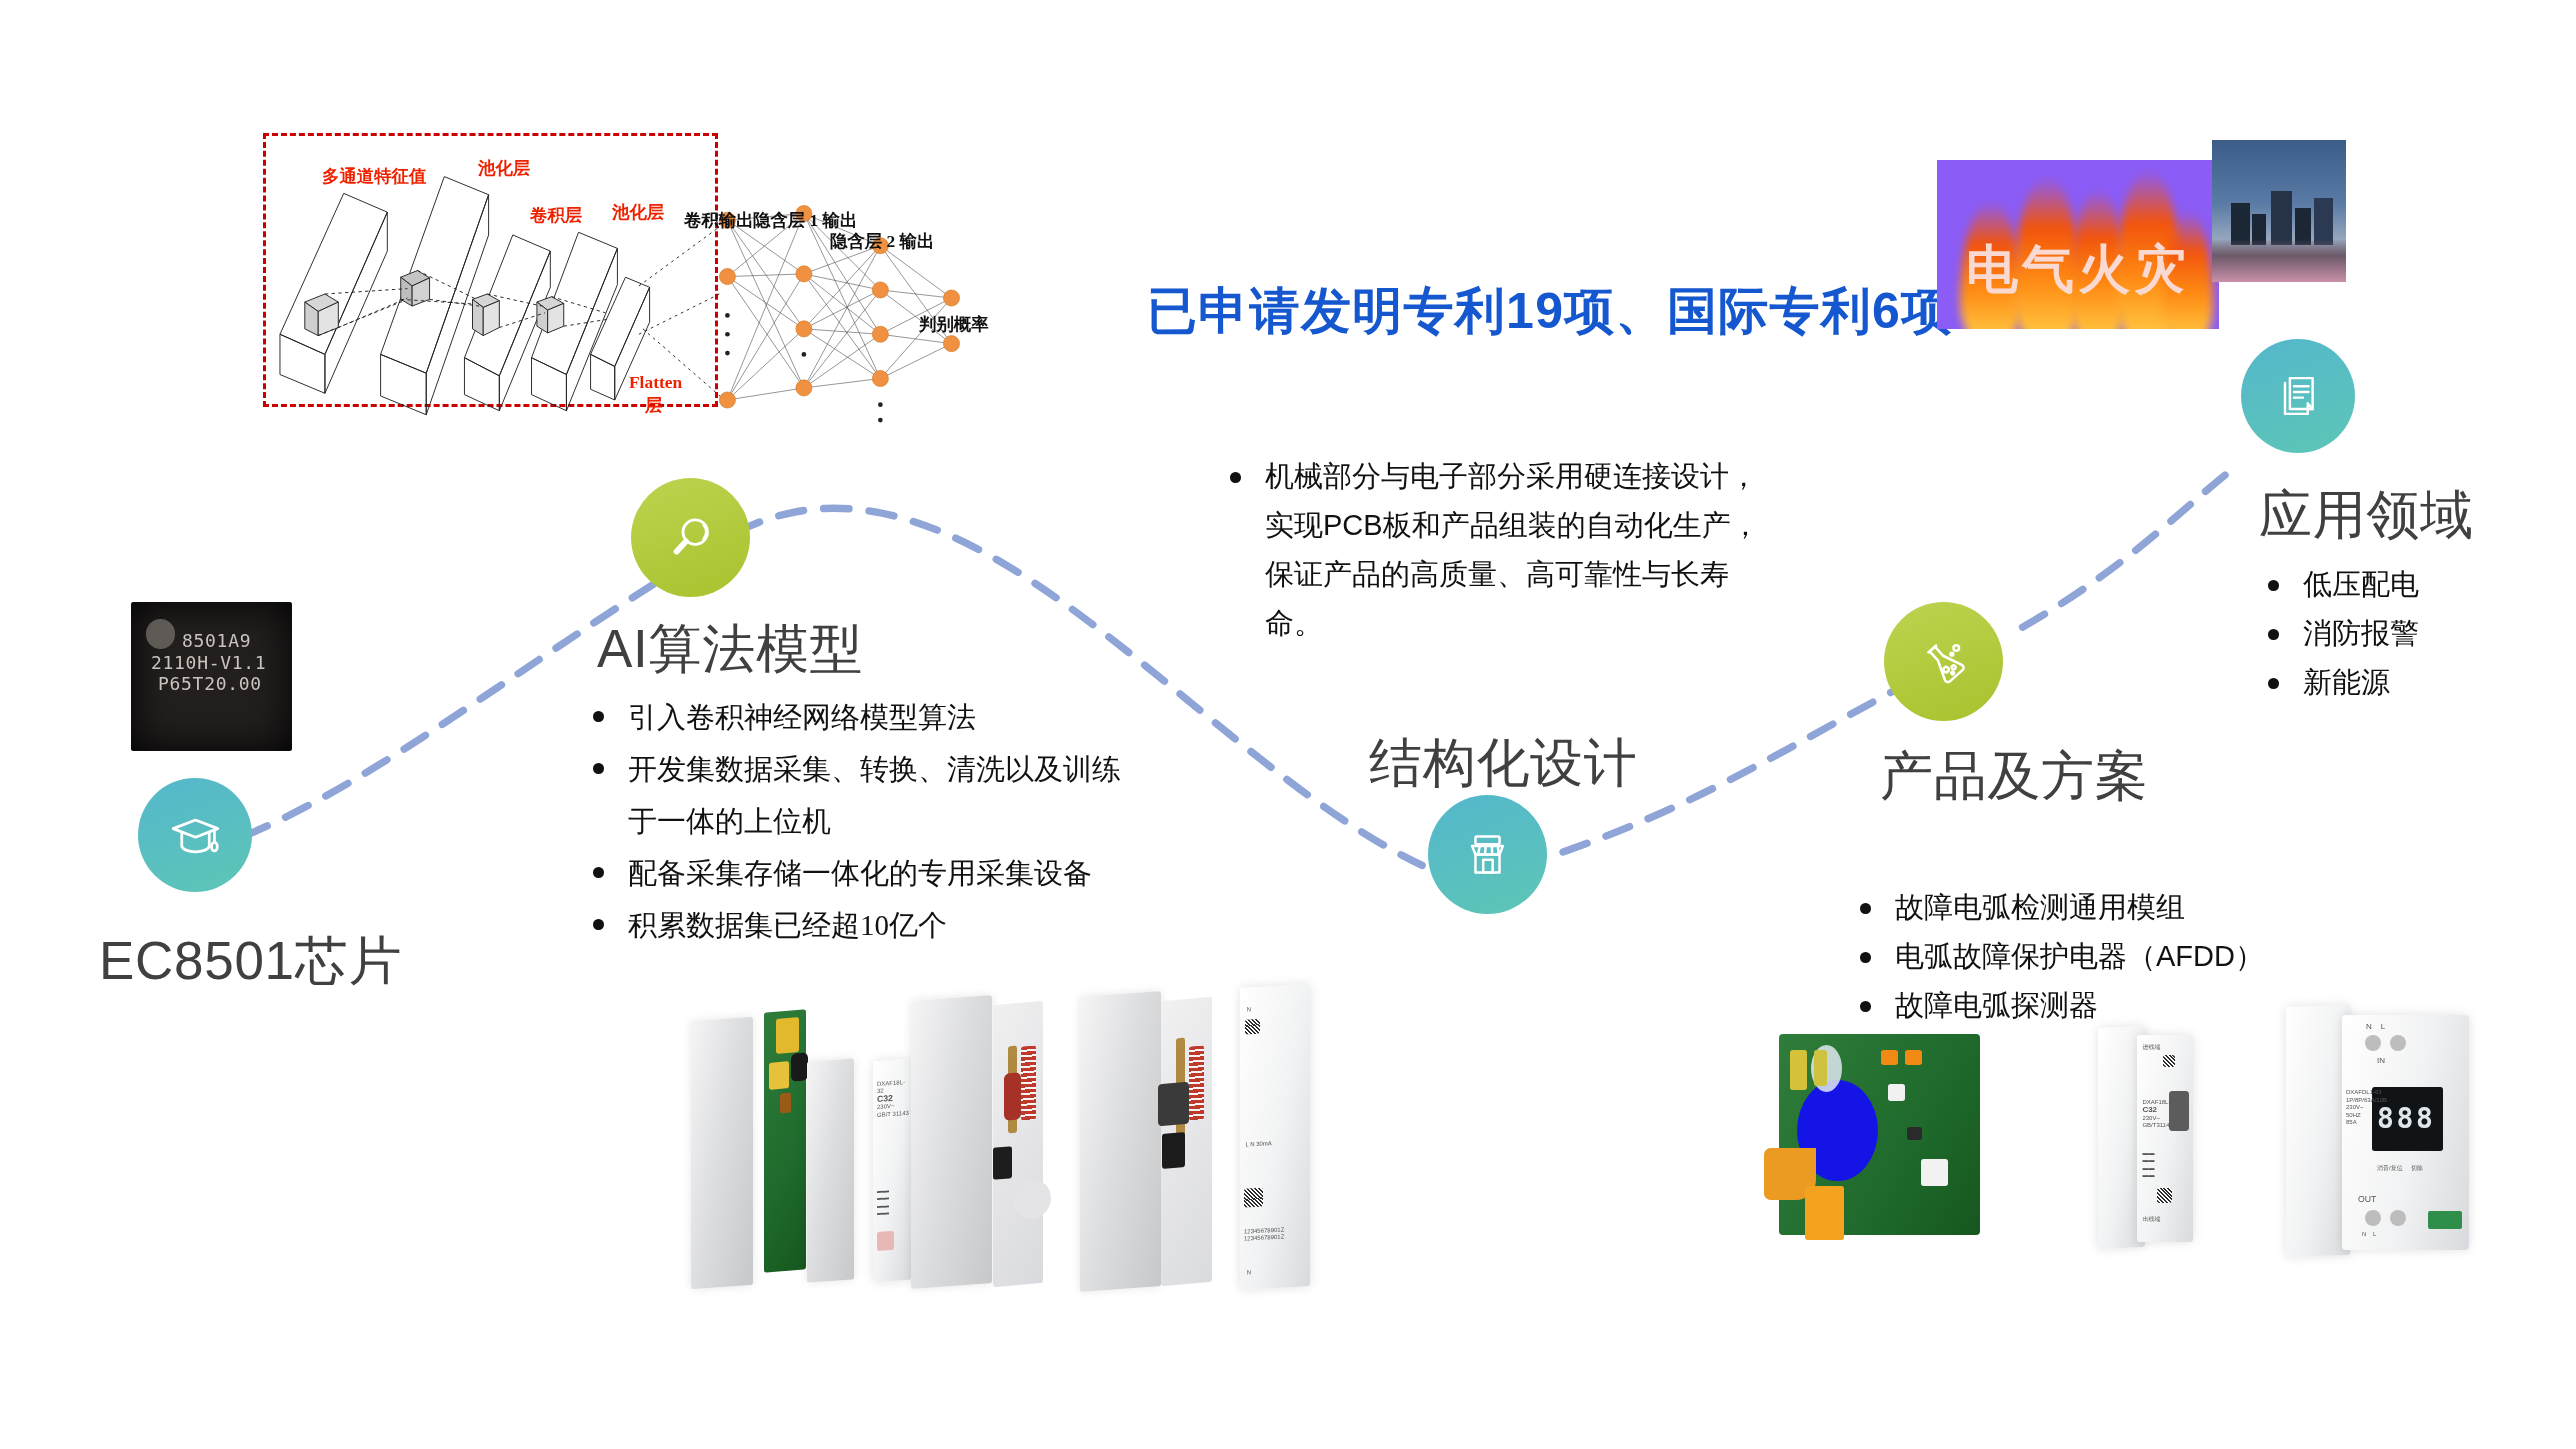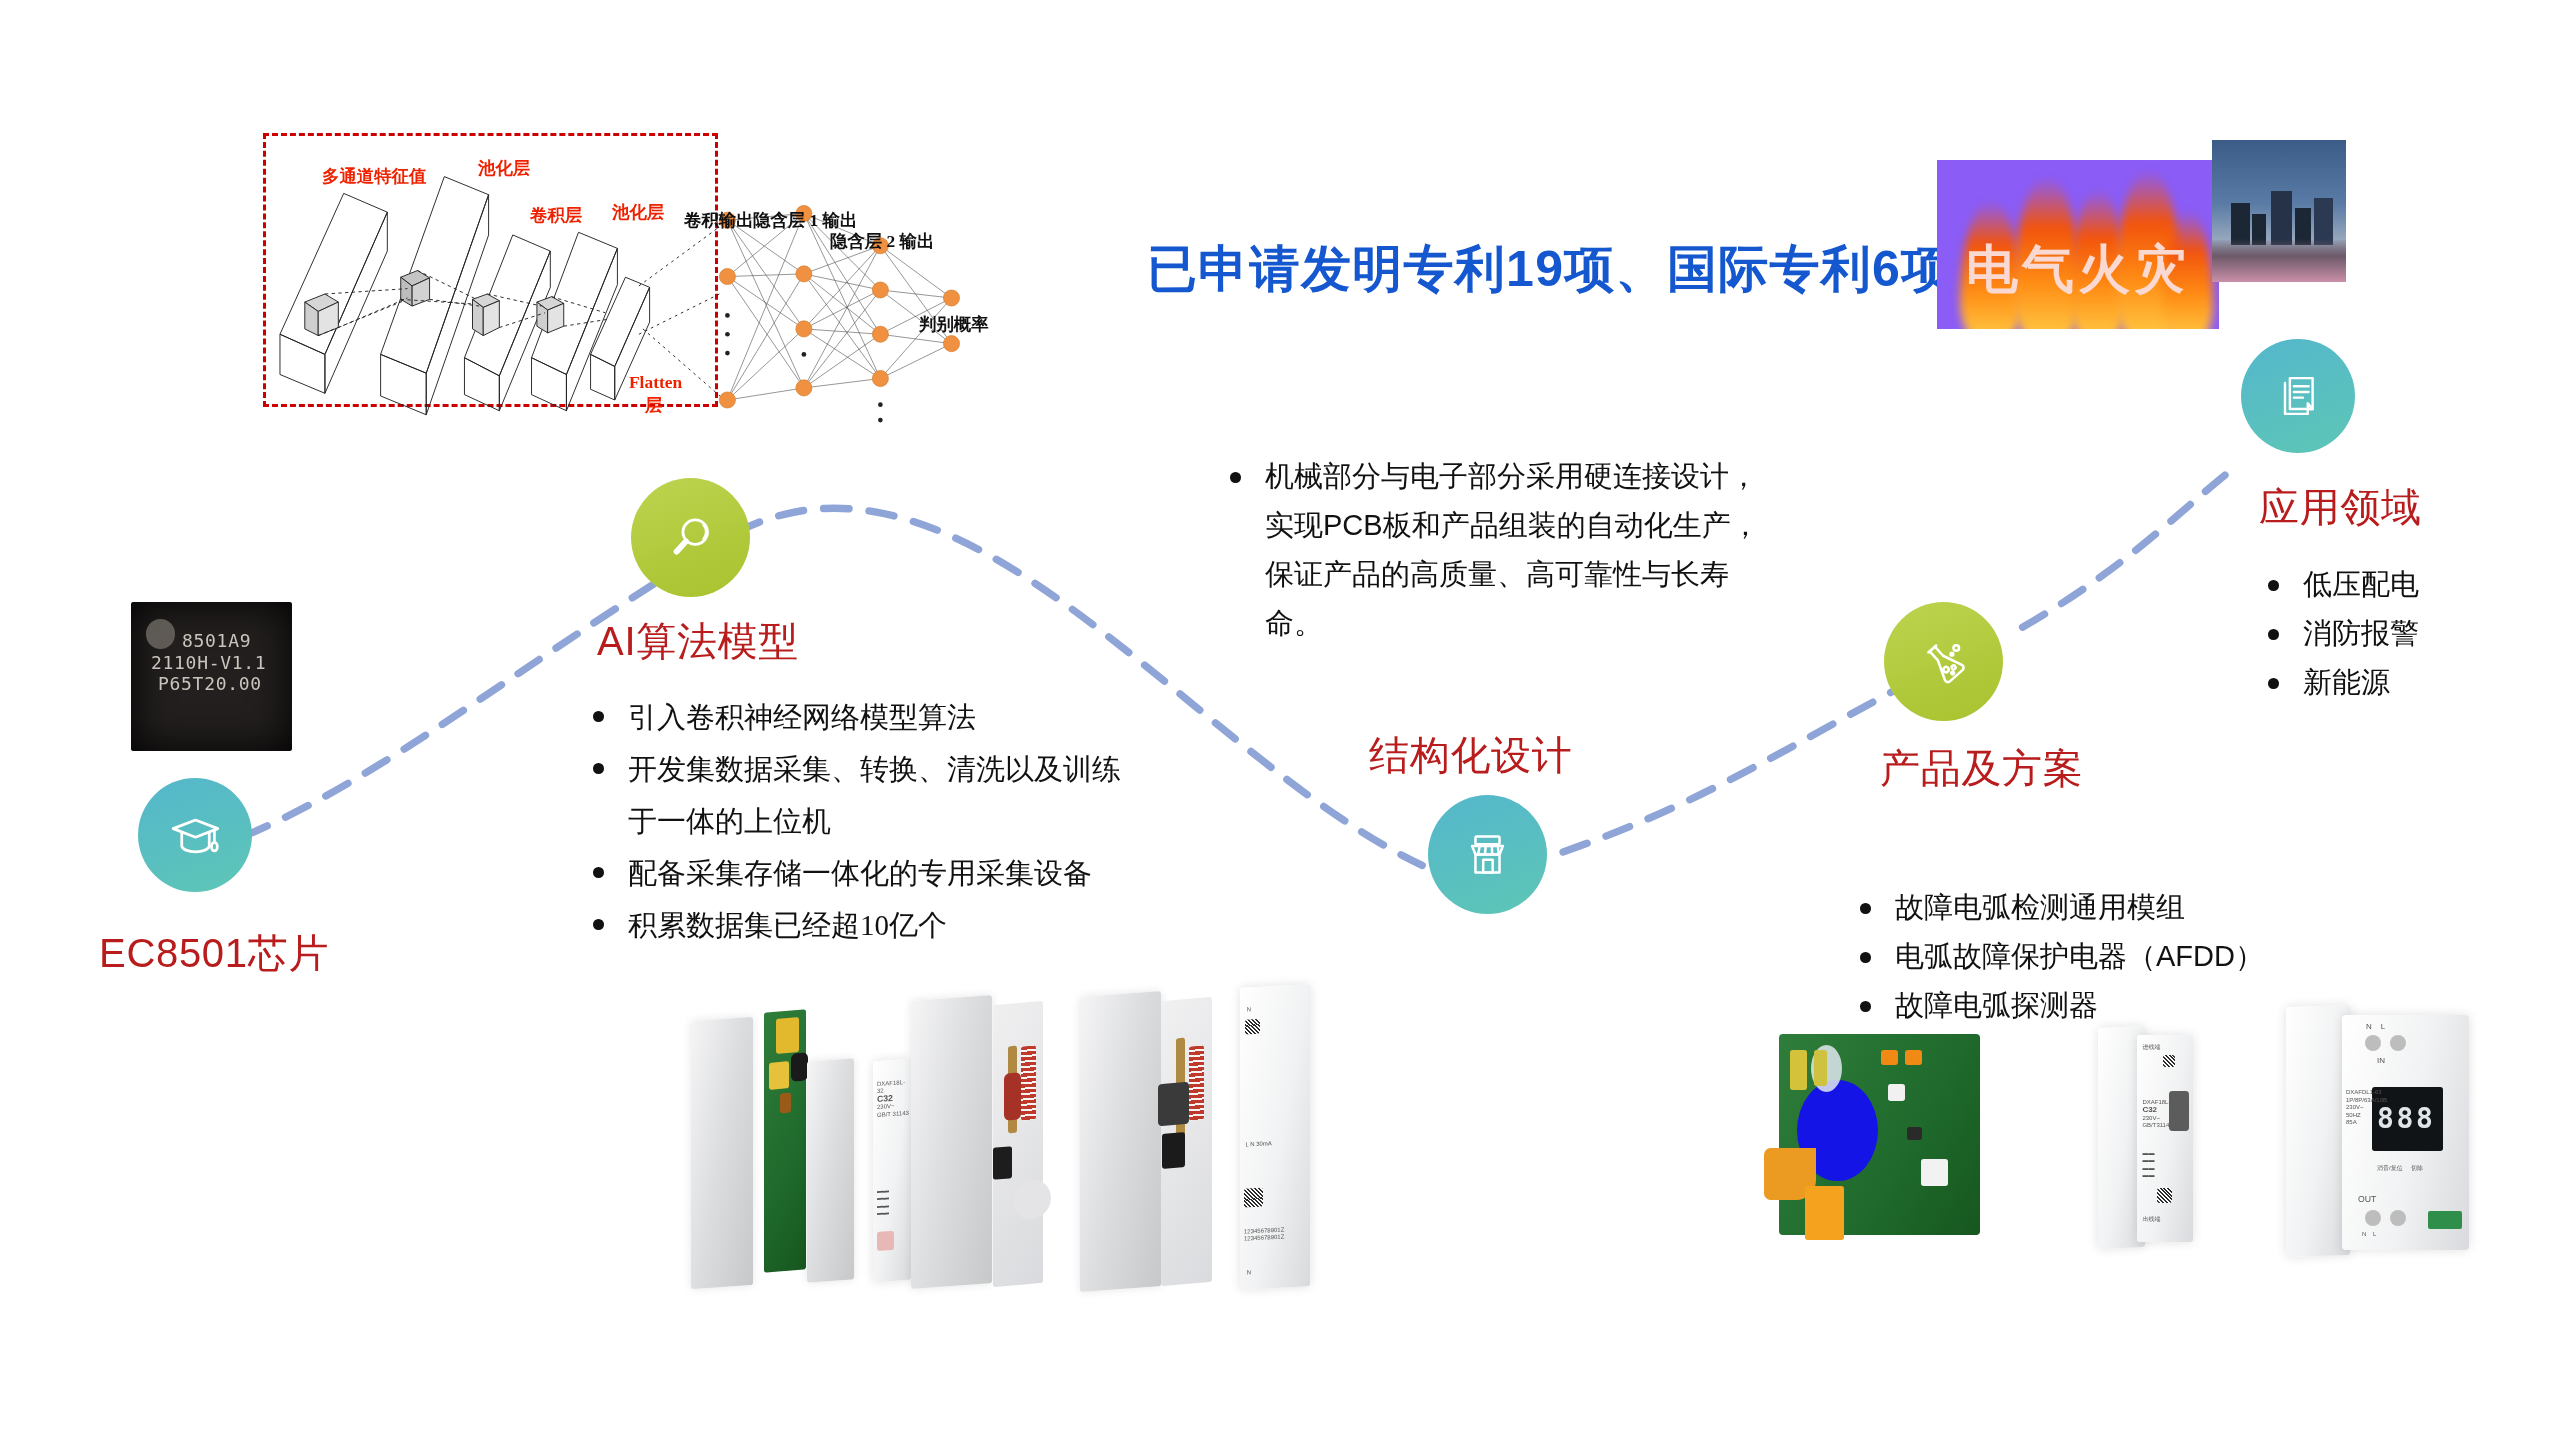--- a/index.html
+++ b/index.html
@@ -1,24 +1,24 @@
 <!DOCTYPE html>
 <html style="font-size:10.7px"><head>
 <meta charset="utf-8">
 <style>
   html,body{margin:0;padding:0;background:#ffffff;}
   body{width:2576px;height:1449px;position:relative;overflow:hidden;
        font-family:"Liberation Sans","DejaVu Sans",sans-serif;}
   .stage{position:absolute;inset:0;width:2576px;height:1449px;border-radius:7px;}
 
   
-  .sec-title{position:absolute;color:#b91c1c;font-size:40px;font-weight:400;
+  .sec-title{position:absolute;color:#404040;font-size:53px;font-weight:400;
              letter-spacing:0.7px;white-space:nowrap;}
   .big-title{position:absolute;color:#1457cf;font-size:50px;font-weight:700;
-             white-space:nowrap;letter-spacing:1.3px;}
+             white-space:nowrap;letter-spacing:1.3px;margin-top:42px;}
   ul.bul{position:absolute;list-style:none;margin:0;padding:0;}
   ul.bul li{position:relative;padding-left:44px;color:#111;font-size:29px;
             line-height:49px;font-weight:400;}
   ul.bul li::before{content:"";position:absolute;left:9.4px;top:20px;
             width:10.7px;height:10.7px;border-radius:50%;background:#111;}
   ul.bul.wide li{line-height:52px;}
   .para{position:absolute;}
   .para .item{position:relative;padding-left:44px;color:#111;font-size:29px;
               line-height:49px;}
   .para .item::before{content:"";position:absolute;left:9.4px;top:20px;

